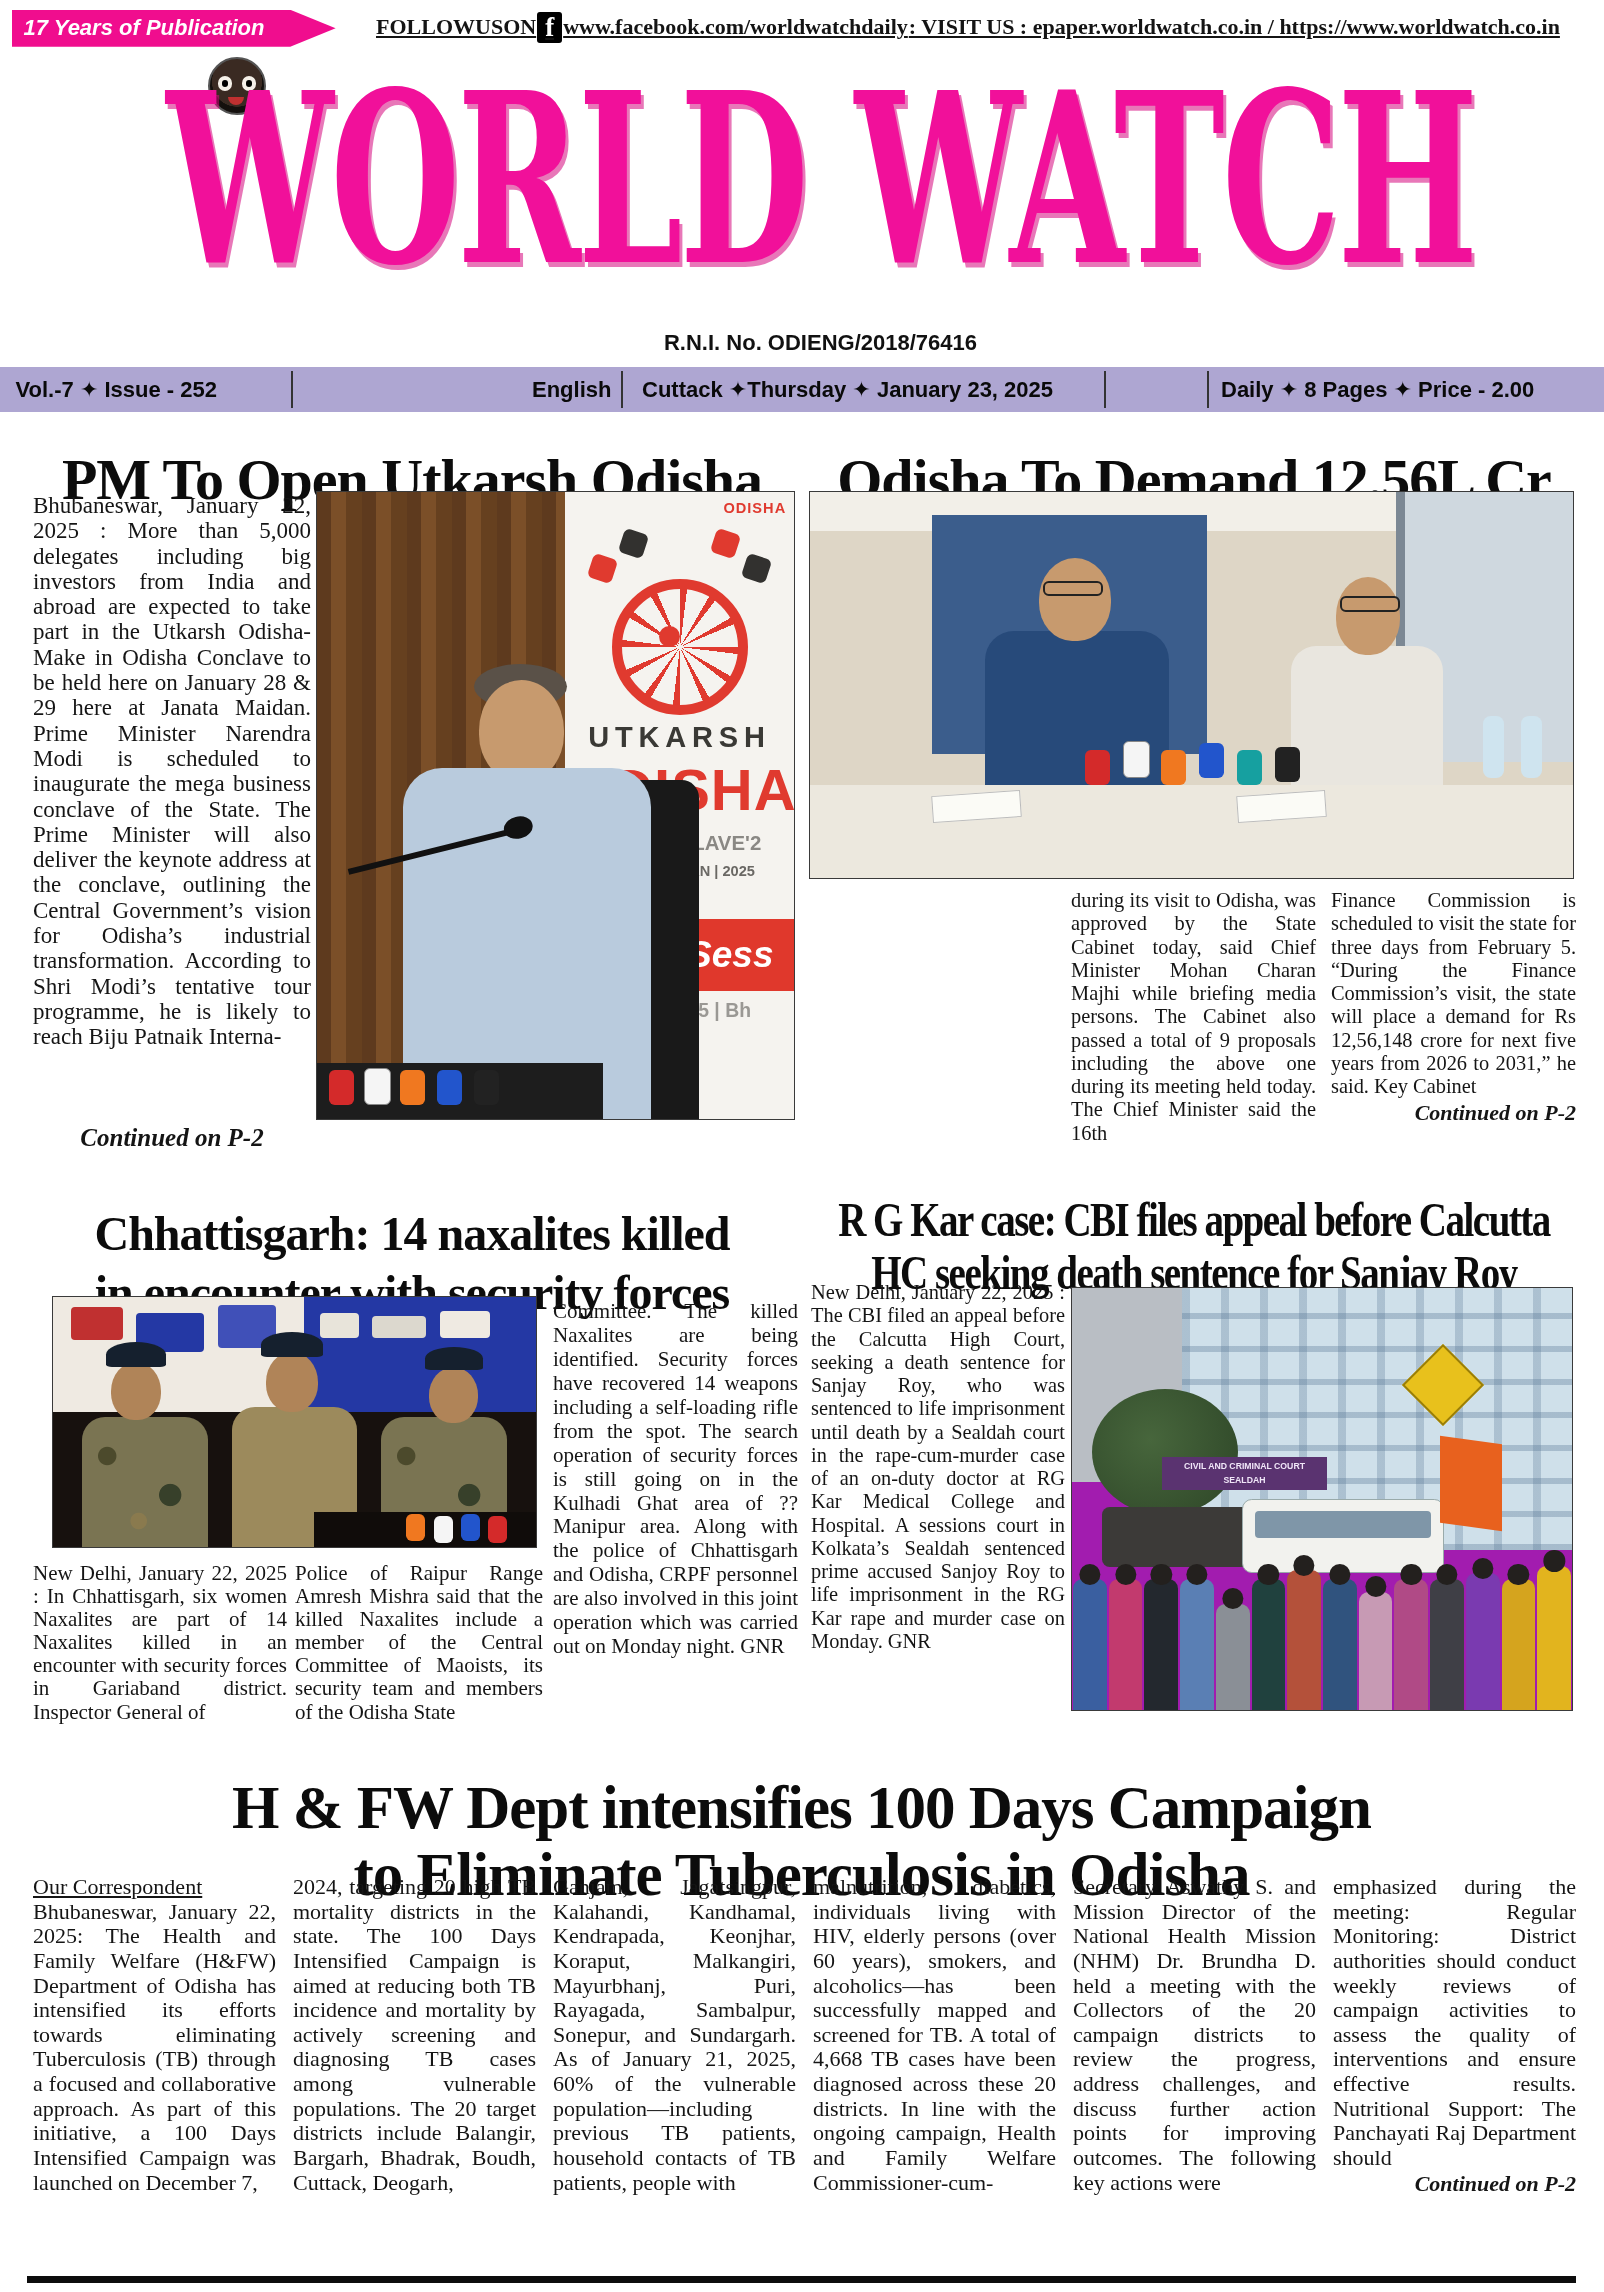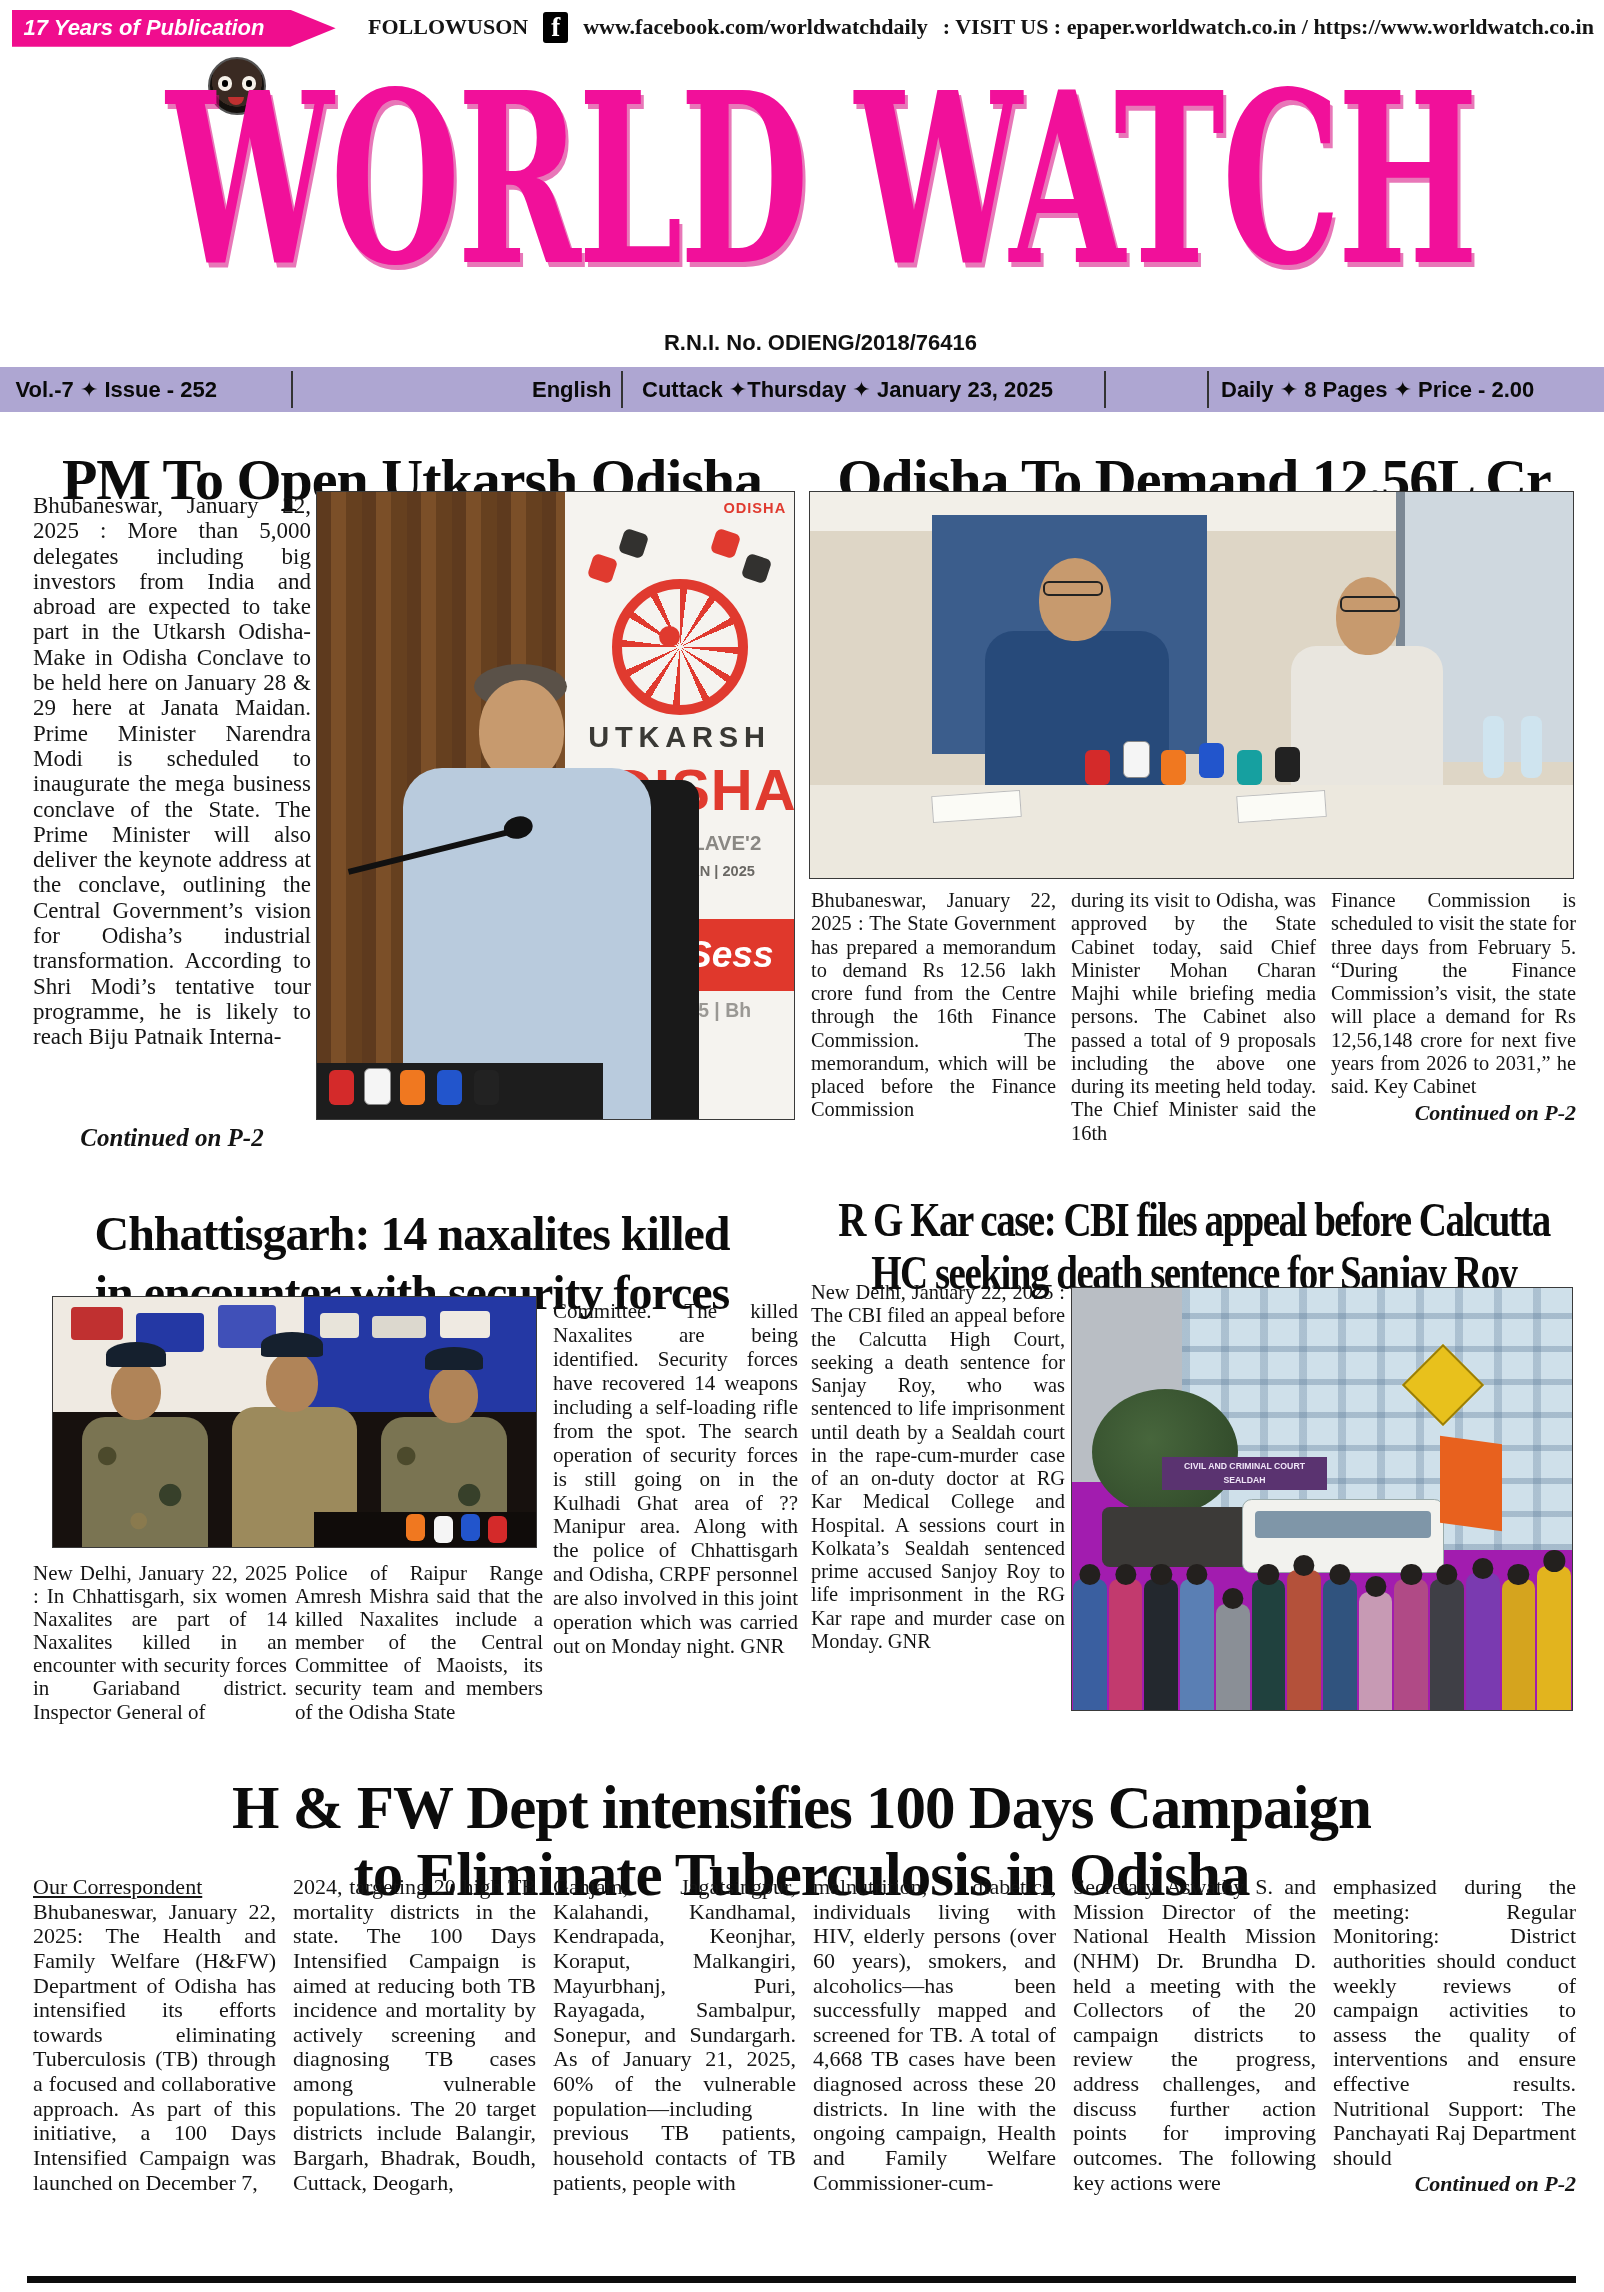--- a/index.html
+++ b/index.html
@@ -3,22 +3,22 @@
 <meta charset="utf-8">
 <style>
   html,body{margin:0;padding:0;background:#777;}
   .page{position:relative;width:1605px;height:2293px;background:#ffffff;overflow:hidden;
         font-family:"Liberation Serif",serif;color:#141414;margin:0 auto;}
   
   .badge{position:absolute;left:11.6px;top:9.7px;width:324px;height:37px;background:#f00d8e;color:#fff;
          font:italic bold 22px "Liberation Sans",sans-serif;display:flex;align-items:center;
          padding-left:12px;box-sizing:border-box;
          clip-path:polygon(0 0,86% 0,100% 50%,86% 100%,0 100%);}
-  .topline{position:absolute;left:368px;top:11.6px;font-family:"Liberation Serif",serif;
-           font-weight:bold;font-size:22px;display:flex;align-items:center;gap:15px;white-space:nowrap;}
+  .topline{position:absolute;left:376px;top:11.6px;font-family:"Liberation Serif",serif;
+           font-weight:bold;font-size:22px;display:flex;align-items:center;gap:1px;white-space:nowrap;text-decoration:underline;}
   .fb{display:inline-flex;align-items:center;justify-content:center;width:25px;height:31px;
       background:#000;color:#fff;font:bold 27px "Liberation Serif",serif;border-radius:2.9px;}
   
   .masthead{position:absolute;left:0;top:47px;width:100%;height:320px;text-align:center;margin-left:18px;}
   .deity{position:absolute;left:190px;top:9.7px;width:54px;height:54px;border-radius:50%;
          background:radial-gradient(circle at 50% 42%,#3a2a22 0 60%,#14100d 61%);
          border:2.9px solid #555;}
   .deity .eye{position:absolute;top:17.5px;width:14.6px;height:14.6px;border-radius:50%;background:#f5f0e8;}
   .deity .eye.l{left:7.8px}.deity .eye.r{right:7.8px}
   .deity .eye i{position:absolute;left:3.9px;top:3.9px;width:6.8px;height:6.8px;border-radius:50%;background:#000;display:block;}
@@ -230,21 +230,20 @@
     <span class="paper" style="left:56%"></span>
     <span class="bottle" style="right:9%"></span>
     <span class="bottle" style="right:4%"></span>
     <span class="mic" style="left:36%;bottom:24%;background:#d42a2a"></span>
     <span class="mic" style="left:41%;bottom:26%;background:#f5f5f5;border:1px solid #888"></span>
     <span class="mic" style="left:46%;bottom:24%;background:#f07820"></span>
     <span class="mic" style="left:51%;bottom:26%;background:#2255cc"></span>
     <span class="mic" style="left:56%;bottom:24%;background:#16a0a0"></span>
     <span class="mic" style="left:61%;bottom:25%;background:#222"></span>
   </div>
-  <div class="col d-col d1">Bhubaneswar, January 22, 2025 : The State Government has prepared a memorandum to demand Rs 12.56 lakh crore fund from the Centre through the 16th Finance Commission. The memorandum, which will be placed before the Finance Commission</div>
   <div class="col d-col d2">during its visit to Odisha, was approved by the State Cabinet today, said Chief Minister Mohan Charan Majhi while briefing media persons. The Cabinet also passed a total of 9 proposals including the above one during its meeting held today. The Chief Minister said the 16th</div>
   <div class="col d-col d3">
     <span>Finance Commission is scheduled to visit the state for three days from February 5. “During the Finance Commission’s visit, the state will place a demand for Rs 12,56,148 crore for next five years from 2026 to 2031,” he said. Key Cabinet</span>
     <div class="cont-right">Continued on P-2</div>
   </div>
 
   <h2 class="headline h-naxal">
     <div>Chhattisgarh: 14 naxalites killed</div>
     <div>in encounter with security forces</div>
   </h2>

